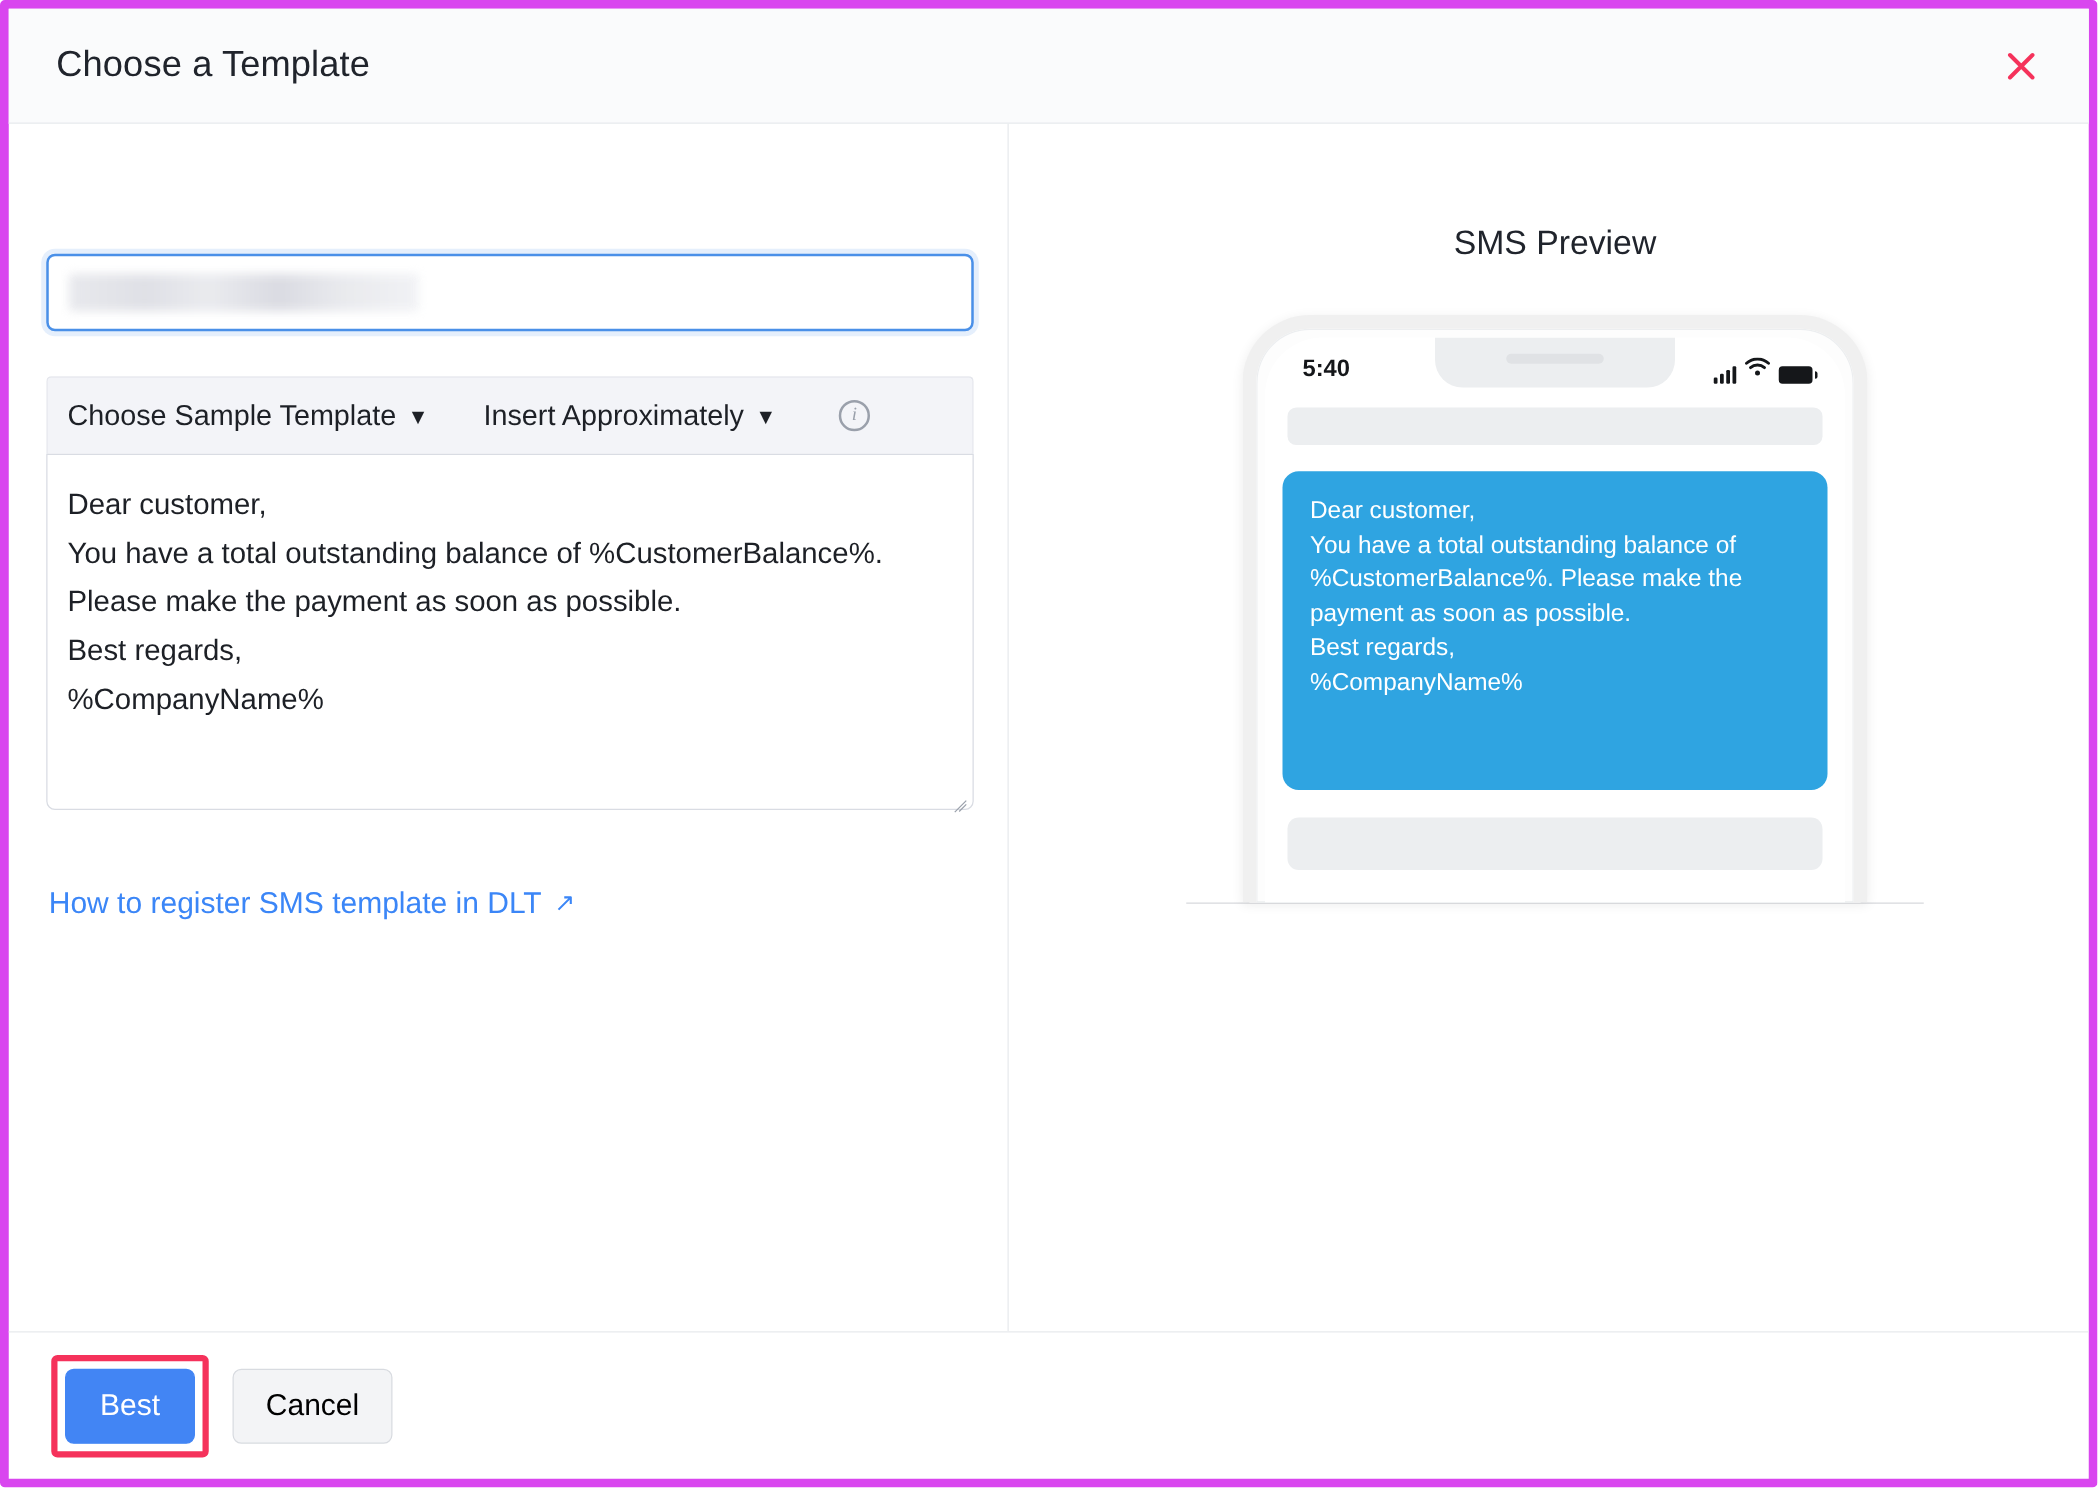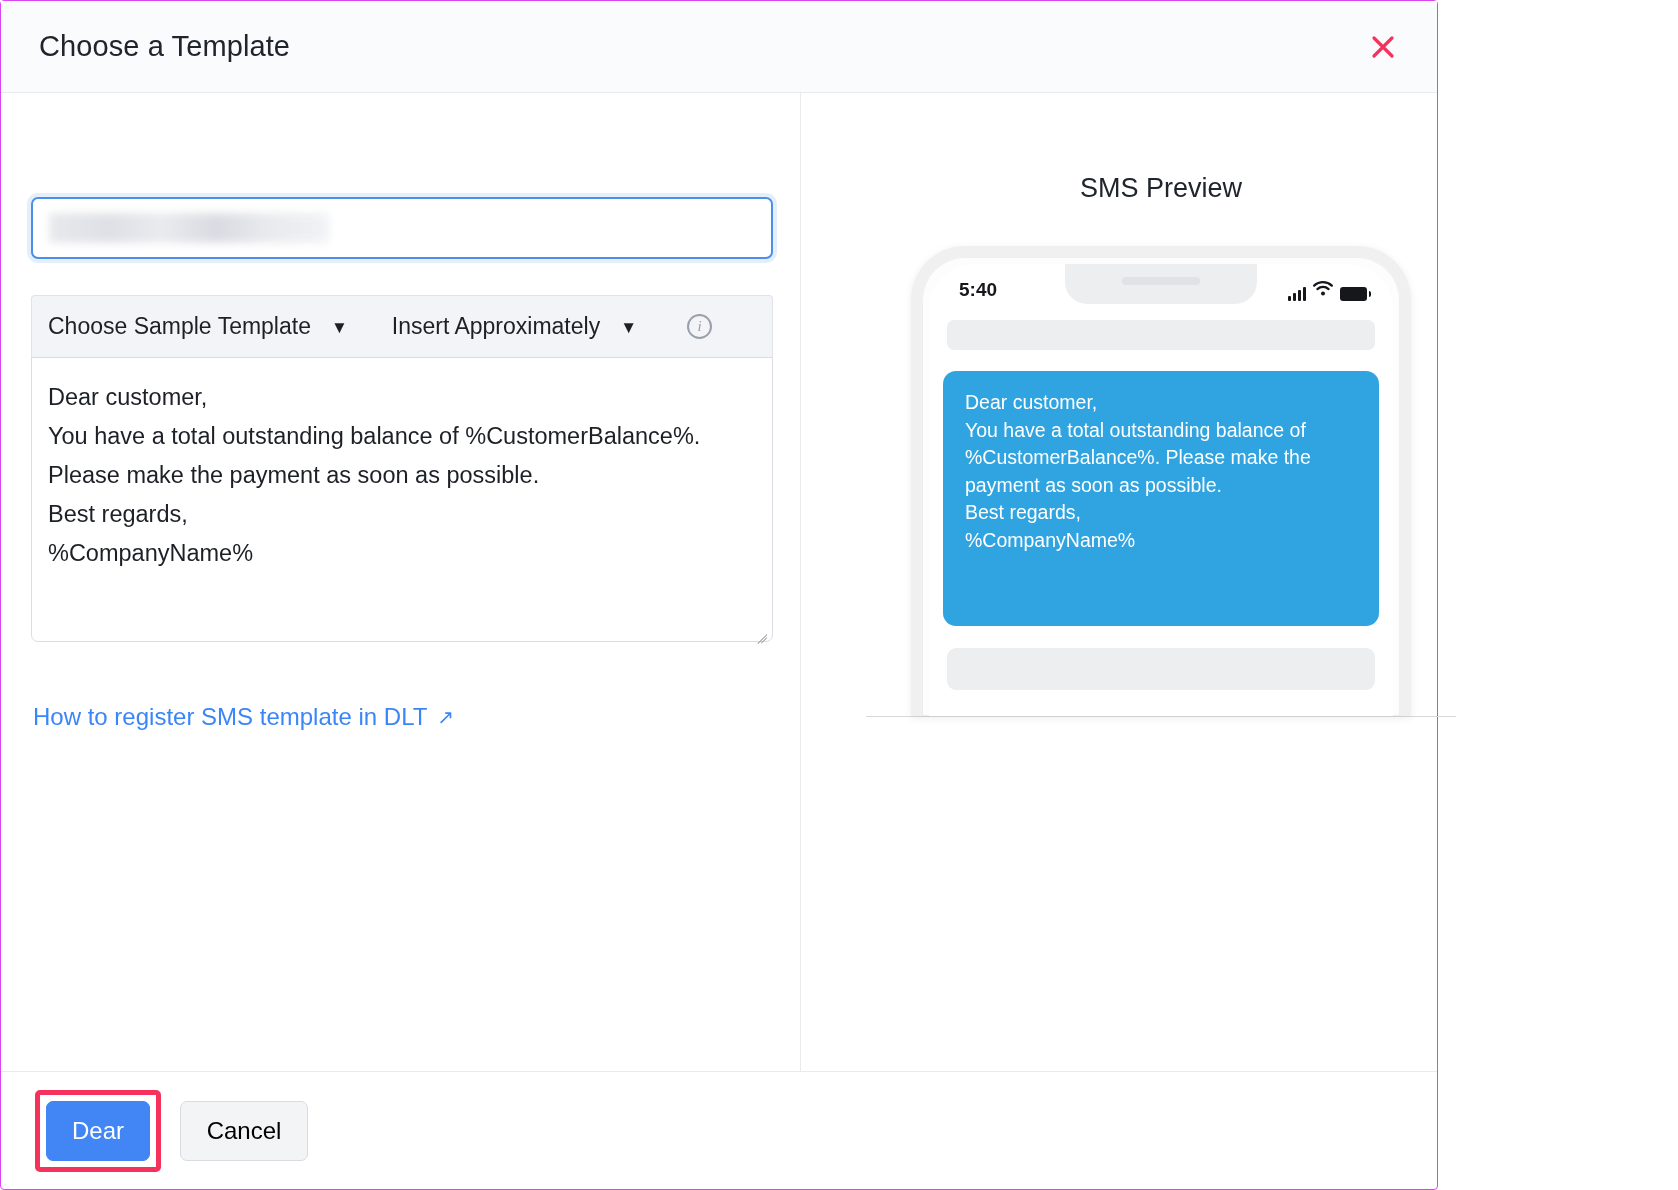--- a/index.html
+++ b/index.html
@@ -6,24 +6,24 @@
   html, body {
     margin: 0; padding: 0;
     width: 1678px; height: 1190px;
     background: #ffffff;
     font-family: "Liberation Sans", sans-serif;
     overflow: hidden;
   }
 
   .dialog {
     position: relative;
-    width: 1438px;
+    width: 1678px;
     height: 1190px;
     background: #ffffff;
-    border: 1px solid #d946ef;
+    border: 7px solid #d946ef;
     border-radius: 4px;
     display: flex;
     flex-direction: column;
   }
 
   
   .dlg-header {
     height: 92px;
     flex: 0 0 92px;
     background: #fafbfc;
@@ -102,21 +102,21 @@
     border-bottom: none;
     border-radius: 4px 4px 0 0;
     display: flex;
     align-items: center;
     padding: 0 14px 0 16px;
     gap: 44px;
   }
   .tb-item {
     display: inline-flex;
     align-items: center;
-    gap: 20px;
+    gap: 9px;
     font-size: 23px;
     color: #1d2026;
     cursor: pointer;
     white-space: nowrap;
   }
   .caret {
     font-size: 17px;
     line-height: 1;
     position: relative;
     top: 1px;
@@ -445,18 +445,18 @@
           </div>
         </div>
         <div class="phone-shadow"></div>
       </div>
 
     </div>
   </div>
 
   <div class="dlg-footer">
     <span class="save-highlight">
-      <button class="btn btn-save">Dear</button>
+      <button class="btn btn-save">Best</button>
     </span>
     <button class="btn btn-cancel">Cancel</button>
   </div>
 
 </div>
 
 </body></html>

